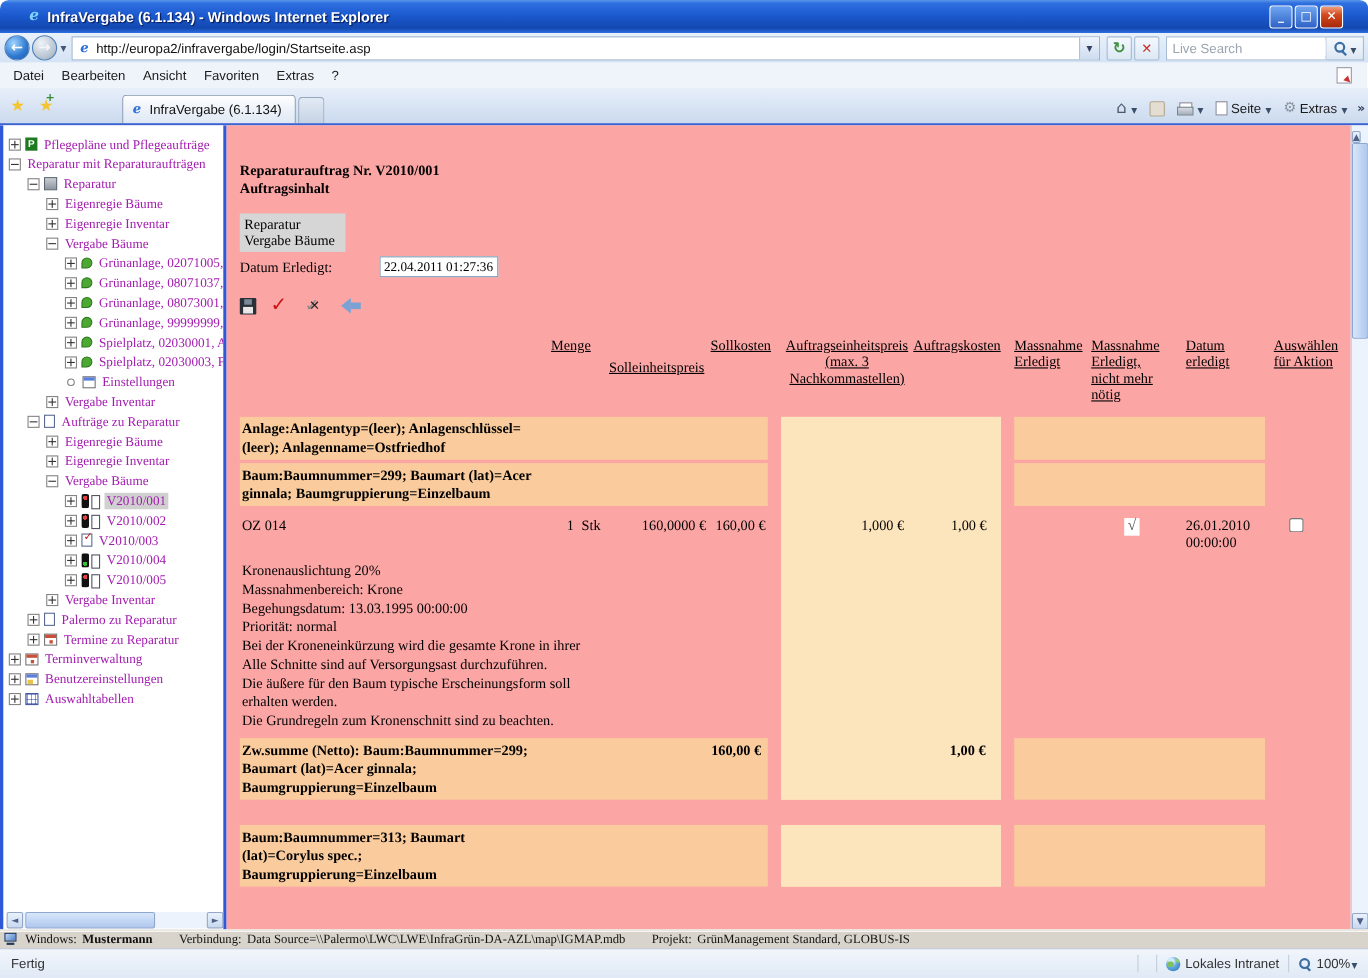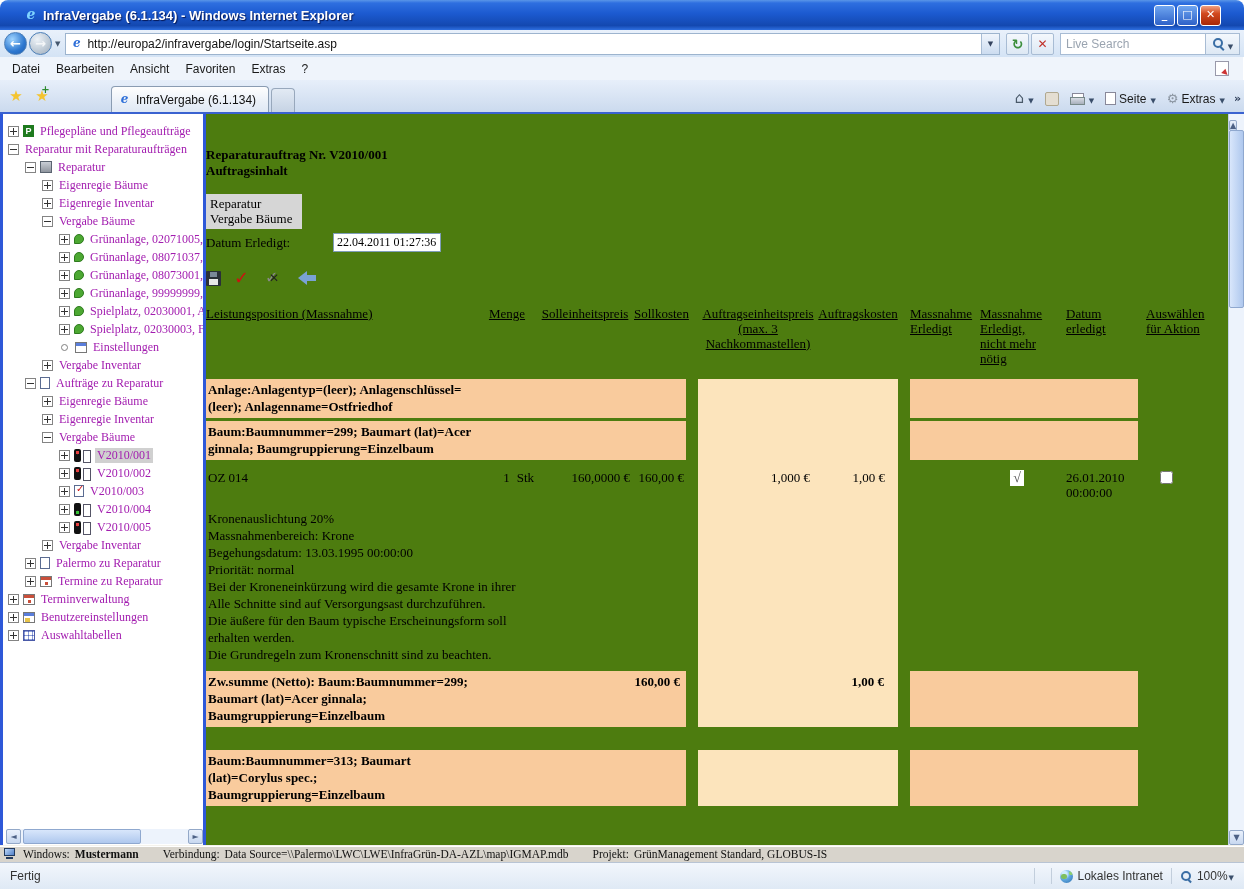--- a/index.html
+++ b/index.html
@@ -133,22 +133,22 @@
   .sb-track{flex:1;position:relative;}
   .sb-thumb-h{position:absolute;left:2px;top:0;width:118px;height:15px;border:1px solid #8FA8CF;border-radius:2px;
     background:linear-gradient(#D8E6FB,#AFC8EE);box-sizing:border-box;}
   .vscroll{position:absolute;right:0;top:0;width:16px;height:100%;background:#EDF3FC;border-left:1px solid #C4D2E8;box-sizing:border-box;}
   .vscroll .sb-btn{width:15px;}
   .sb-thumb-v{position:absolute;left:0;top:16px;width:15px;height:178px;border:1px solid #8FA8CF;border-radius:2px;
     background:linear-gradient(90deg,#D8E6FB,#AFC8EE);box-sizing:border-box;}
   .vscroll .sb-btn.bottom{position:absolute;bottom:0;left:0;}
 
   
-  .main{position:absolute;left:206px;top:0;right:16px;height:100%;background:#4d7c0f;overflow:hidden;
-    font-family:"Liberation Serif",serif;color:#000;padding-left:0;box-sizing:border-box;}
+  .main{position:absolute;left:206px;top:0;right:16px;height:100%;background:#fca5a5;overflow:hidden;
+    font-family:"Liberation Serif",serif;color:#000;padding-left:12px;box-sizing:border-box;}
   .doc-title{margin-top:33px;font-weight:bold;font-size:13px;line-height:16px;}
   .context-box{display:inline-block;margin-top:15px;background:#D6D6D6;padding:2px 10px 3px 4px;font-size:13px;line-height:15px;}
   .form-row{display:flex;align-items:center;margin-top:16px;font-size:13px;}
   .form-row.second{margin-top:4px;}
   .form-label{width:127px;flex:none;}
   .fake-select{display:flex;width:290px;height:20px;border:1px solid #7F9DB9;background:#fff;box-sizing:border-box;}
   .sel-text{flex:1;background:#2F5BC5;color:#fff;font:12px/16px "Liberation Sans",sans-serif;padding:1px 3px;margin:1px;white-space:nowrap;overflow:hidden;}
   .sel-arrow{width:17px;background:linear-gradient(#E6EEF8,#BCD0EA);border-left:1px solid #7F9DB9;
     display:flex;align-items:center;justify-content:center;font:7px "DejaVu Sans",sans-serif;color:#33425E;}
   .sel-arrow::after{content:"▼";}
@@ -166,21 +166,21 @@
   .icon-act-back{width:18px;height:14px;}
   .icon-act-back::before{content:"";position:absolute;left:0;top:0;border-top:7px solid transparent;border-bottom:7px solid transparent;border-right:9px solid #7AA2D4;}
   .icon-act-back::after{content:"";position:absolute;left:9px;top:4px;width:9px;height:6px;background:#7AA2D4;}
 
   
   .tgrid{display:grid;grid-template-columns:272px 58px 98px 52px 12px 120px 80px 12px 70px 74px 84px 8px 66px;}
   .thead{margin-top:18px;font-size:13px;line-height:15px;}
   .thead .h{text-decoration:underline;}
   .h-c1{grid-column:1;}
   .h-c2{grid-column:2;text-align:center;}
-  .h-c3{grid-column:3;text-align:center;}
+  .h-c3{grid-column:3;text-align:center;margin-top:20px;}
   .h-c4{grid-column:4;}
   .h-c5{grid-column:6;text-align:center;}
   .h-c6{grid-column:7;text-align:center;}
   .h-c7{grid-column:9;}
   .h-c8{grid-column:10;}
   .h-c9{grid-column:11;padding-left:12px;}
   .h-c10{grid-column:13;}
   .tbody{margin-top:13px;font-size:13px;}
   .tsection{position:relative;}
   .tsection::before{content:"";position:absolute;left:492px;top:0;bottom:0;width:200px;background:#FCE4BC;}
@@ -495,21 +495,20 @@
       </div>
 
       <div class="action-icons" id="action-icons">
           <span class="act icon-act-save"></span>
           <span class="act icon-act-set-check"></span>
           <span class="act icon-act-unset-check"></span>
           <span class="act icon-act-back"></span>
         </div>
 
       <div class="tgrid thead">
-        <span class="h h-c1">Leistungsposition (Massnahme)</span>
         <span class="h h-c2">Menge</span>
         <span class="h h-c3">Solleinheitspreis</span>
         <span class="h h-c4">Sollkosten</span>
         <span class="h h-c5">Auftragseinheitspreis (max. 3 Nachkommastellen)</span>
         <span class="h h-c6">Auftragskosten</span>
         <span class="h h-c7">Massnahme Erledigt</span>
         <span class="h h-c8">Massnahme Erledigt, nicht mehr nötig</span>
         <span class="h h-c9">Datum erledigt</span>
         <span class="h h-c10">Auswählen für Aktion</span>
       </div>

